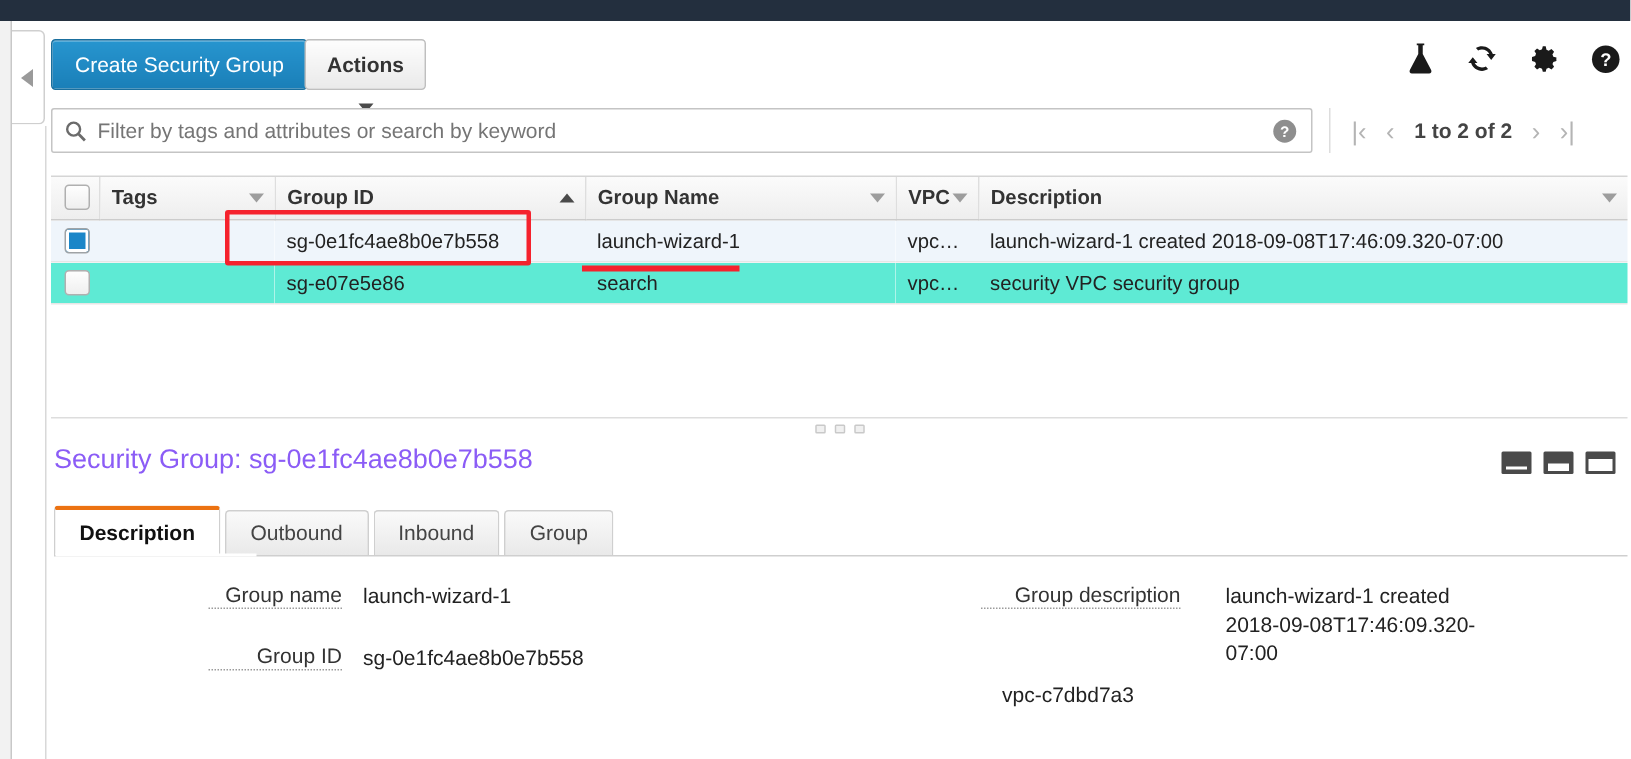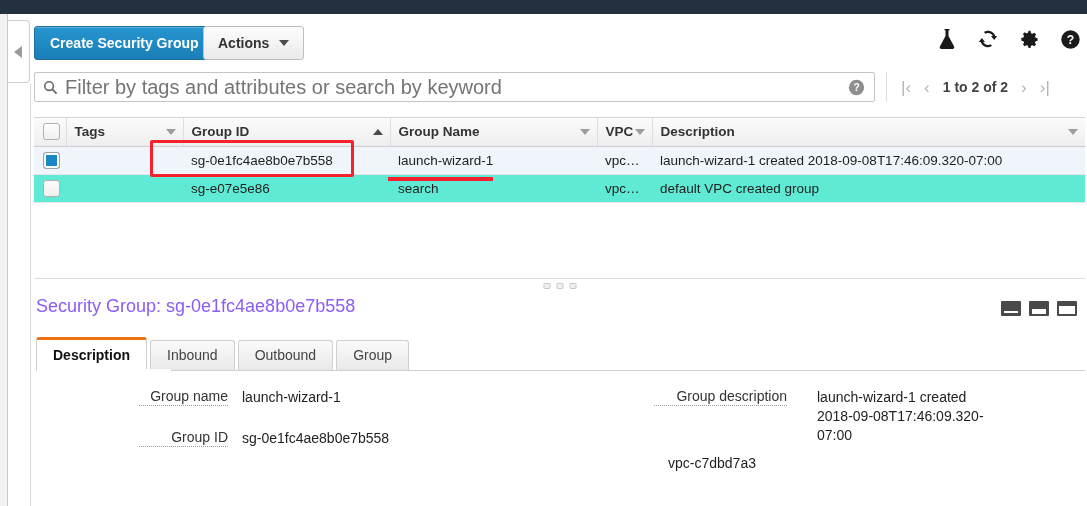--- a/index.html
+++ b/index.html
@@ -48,33 +48,33 @@
   .content { position: absolute; left: 31px; top: 14px; width: 1056px; height: 492px; }
 
   
   .toolbar { position: absolute; left: 0; top: 12px; height: 34px; width: 100%; }
 
   .btn-primary {
     position: absolute; left: 3px; top: 0;
     height: 34px; padding: 0 15px;
     background: linear-gradient(#2795cf, #1a7fb8);
     border: 1px solid #1a6f9e; border-radius: 3px;
-    color: #fff; font-size: 14px; font-weight: bold;
+    color: #fff; font-size: 14px; font-weight: normal;
     cursor: pointer; line-height: 32px;
     box-shadow: 0 1px 0 rgba(255,255,255,0.25) inset;
   }
 
   .btn-secondary {
     position: absolute; left: 172px; top: 0;
     height: 34px; padding: 0 14px;
     background: linear-gradient(#fdfdfd, #eaeaea);
     border: 1px solid #bfbfbf; border-radius: 3px;
     color: #333; font-size: 14px; font-weight: bold;
     cursor: pointer; line-height: 32px;
-    display: flex; align-items: center; gap: 10px;
+    display: flex; align-items: center; gap: 10px; flex-direction: column;
   }
   .caret-down {
     width: 0; height: 0;
     border-left: 5px solid transparent;
     border-right: 5px solid transparent;
     border-top: 6px solid #4a4a4a;
   }
 
   .tool-icons {
     position: absolute; right: 6px; top: 2px;
@@ -84,21 +84,21 @@
 
   
   .searchrow { position: absolute; left: 0; top: 58px; width: 100%; height: 30px; }
   .searchbox {
     position: absolute; left: 3px; top: 0; width: 841px; height: 30px;
     background: #fff; border: 1px solid #c4c4c4; border-radius: 2px;
     display: flex; align-items: center;
   }
   .search-icon-wrap { width: 30px; display: flex; justify-content: center; }
   .search-placeholder {
-    flex: 1; color: #777; font-size: 20px; line-height: 28px;
+    flex: 1; color: #777; font-size: 14px; line-height: 28px;
     background: transparent; border: none; outline: none;
     font-family: "Liberation Sans", sans-serif;
   }
   .search-help { margin-right: 9px; display: flex; }
 
   .pager {
     position: absolute; left: 855px; top: 0; height: 30px;
     display: flex; align-items: center; gap: 13px;
     border-left: 1px solid #ddd; padding-left: 14px;
   }
@@ -352,21 +352,21 @@
             <td>launch-wizard-1 created 2018-09-08T17:46:09.320-07:00</td>
           </tr>
           <tr class="row-plain">
             <td class="cbcell">
               <span class="cb"></span>
             </td>
             <td></td>
             <td>sg-e07e5e86</td>
             <td>search</td>
             <td>vpc…</td>
-            <td>default VPC created group</td>
+            <td>security VPC security group</td>
           </tr>
         </tbody>
       </table>
     </div>
 
     <div class="splitter">
       <div class="grip">
         <i></i>
           <i></i>
           <i></i>
@@ -383,22 +383,22 @@
         <span class="li-box li-2">
             <i></i>
           </span>
         <span class="li-box li-3">
             <i></i>
           </span>
       </div>
 
       <div class="tabs">
         <div class="tab active">Description</div>
+        <div class="tab">Outbound</div>
         <div class="tab">Inbound</div>
-        <div class="tab">Outbound</div>
         <div class="tab">Group</div>
       </div>
       <div class="tab-underline"></div>
       <div class="tab-mask"></div>
 
       <div class="fields">
         <div class="fcol fcol-left">
           <div class="frow">
             <span class="flabel">Group name</span>
             <span class="fvalue">launch-wizard-1</span>

